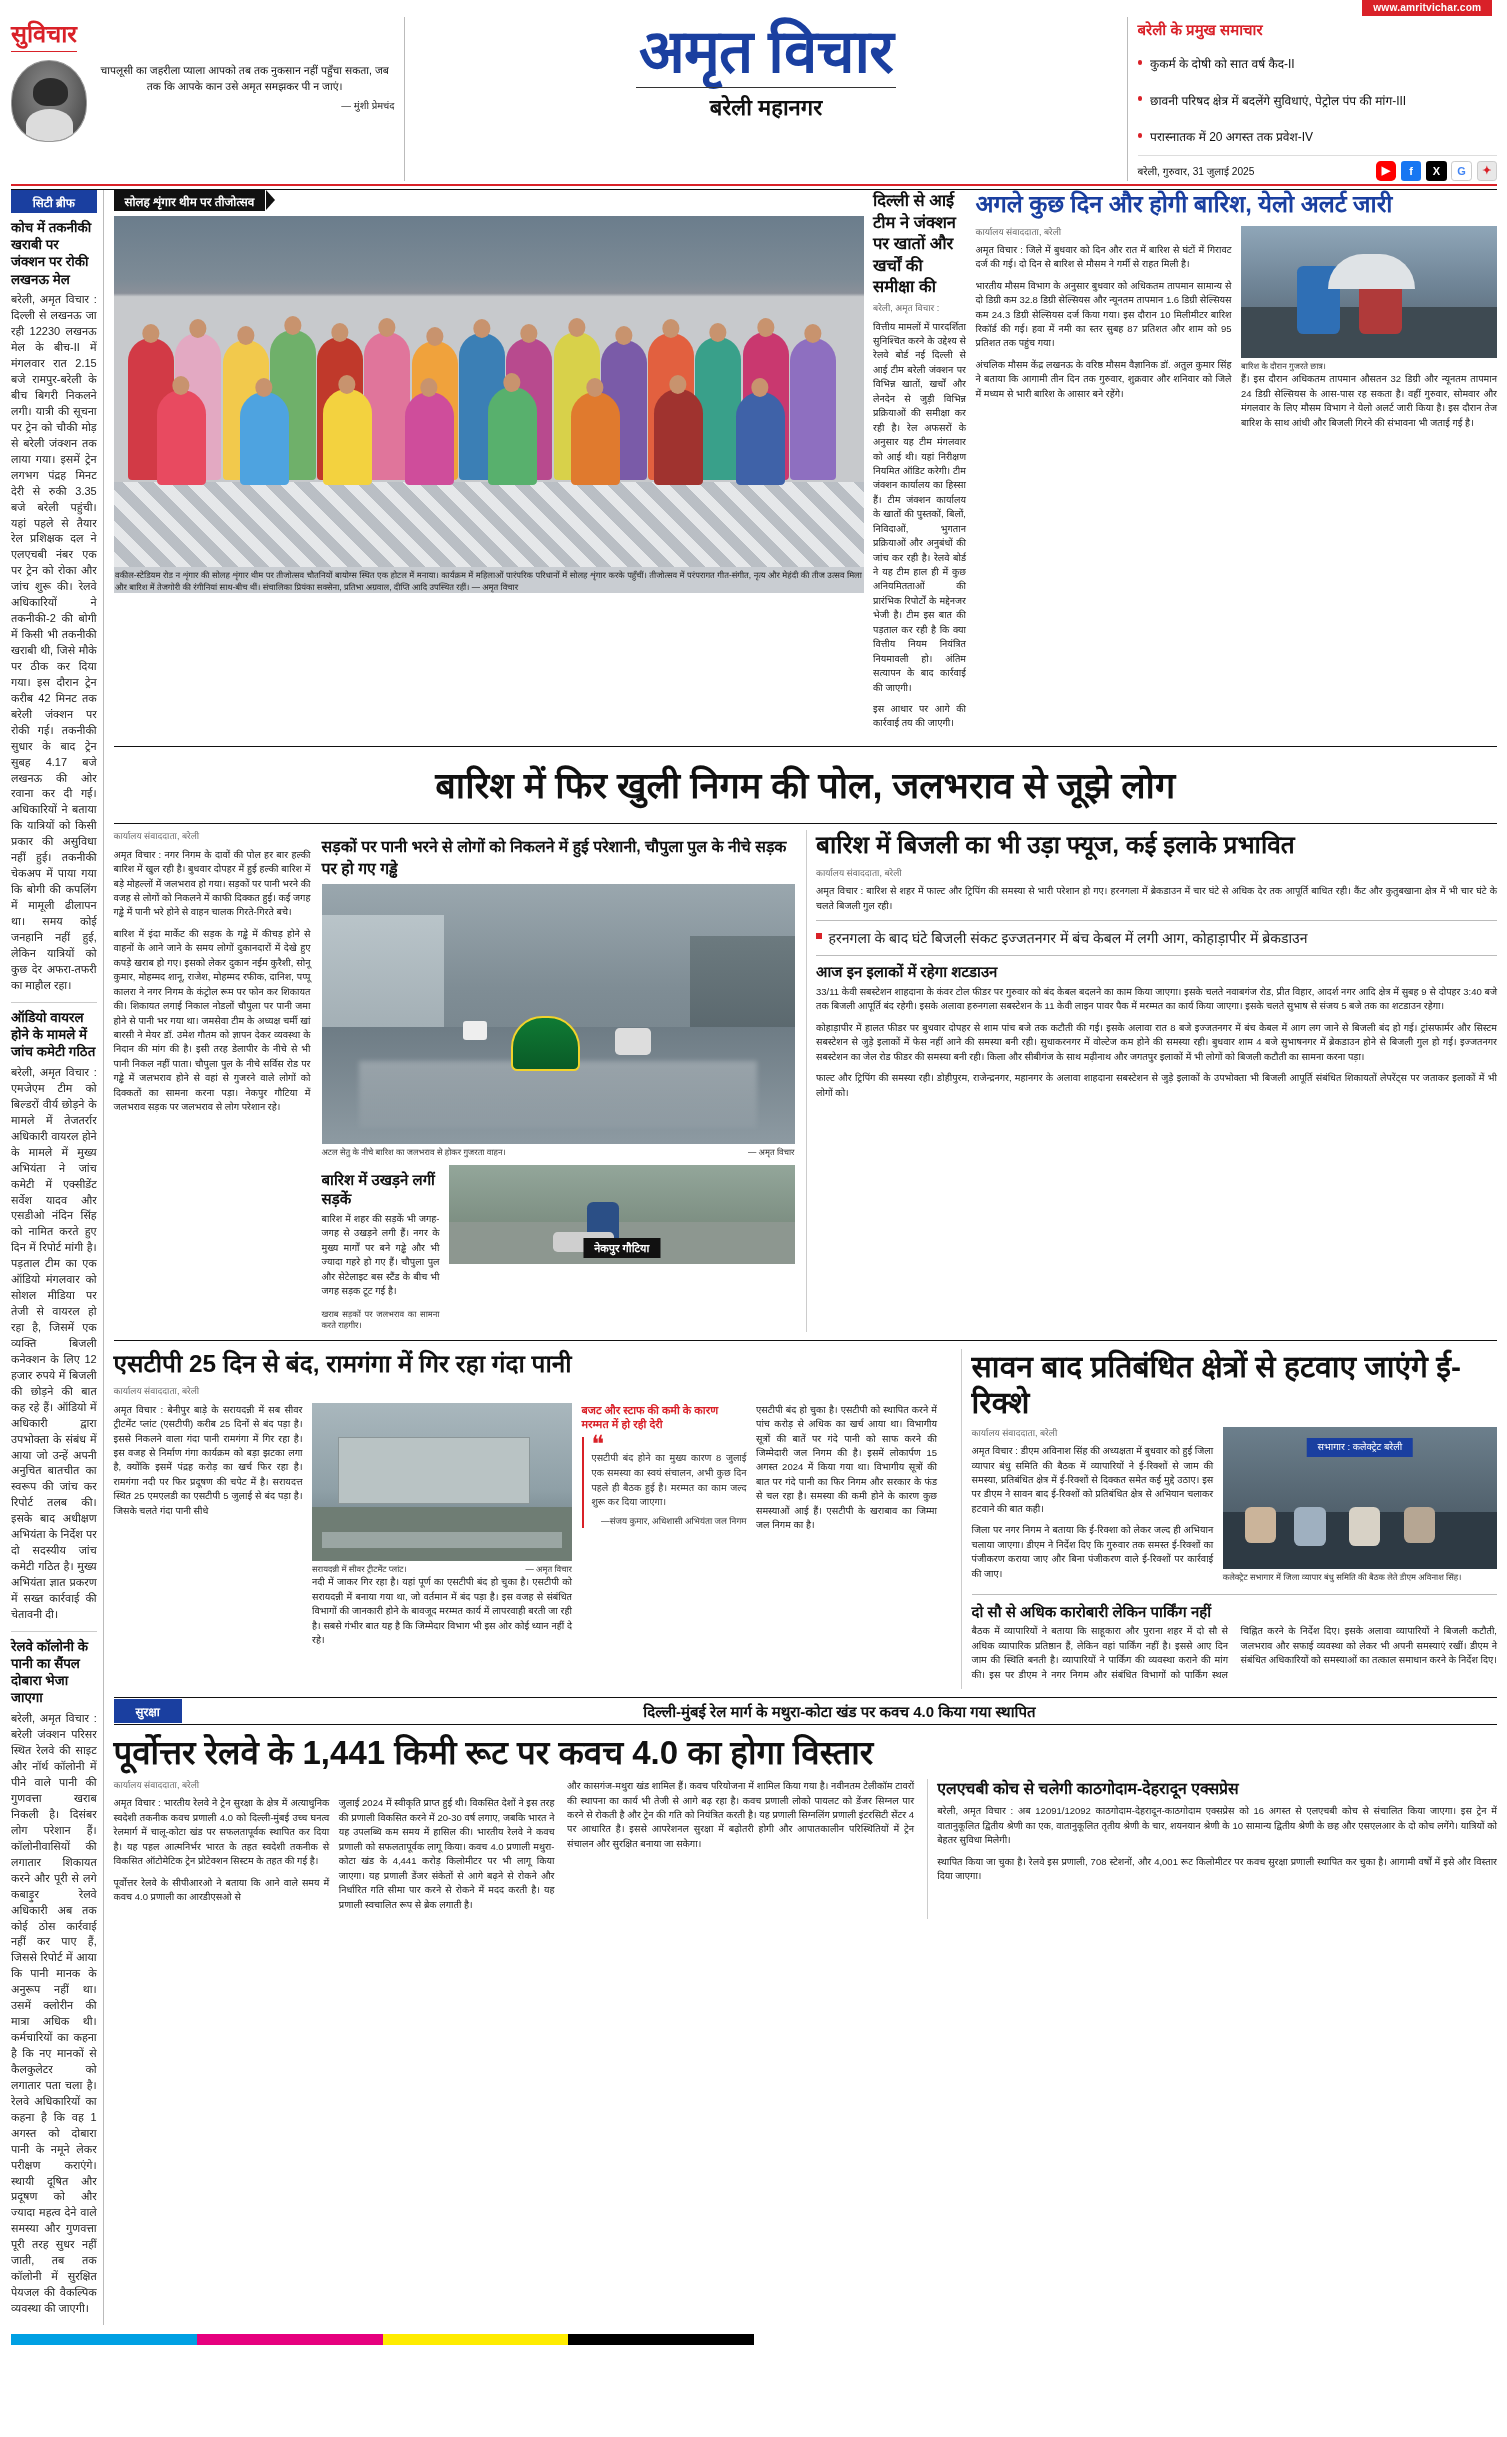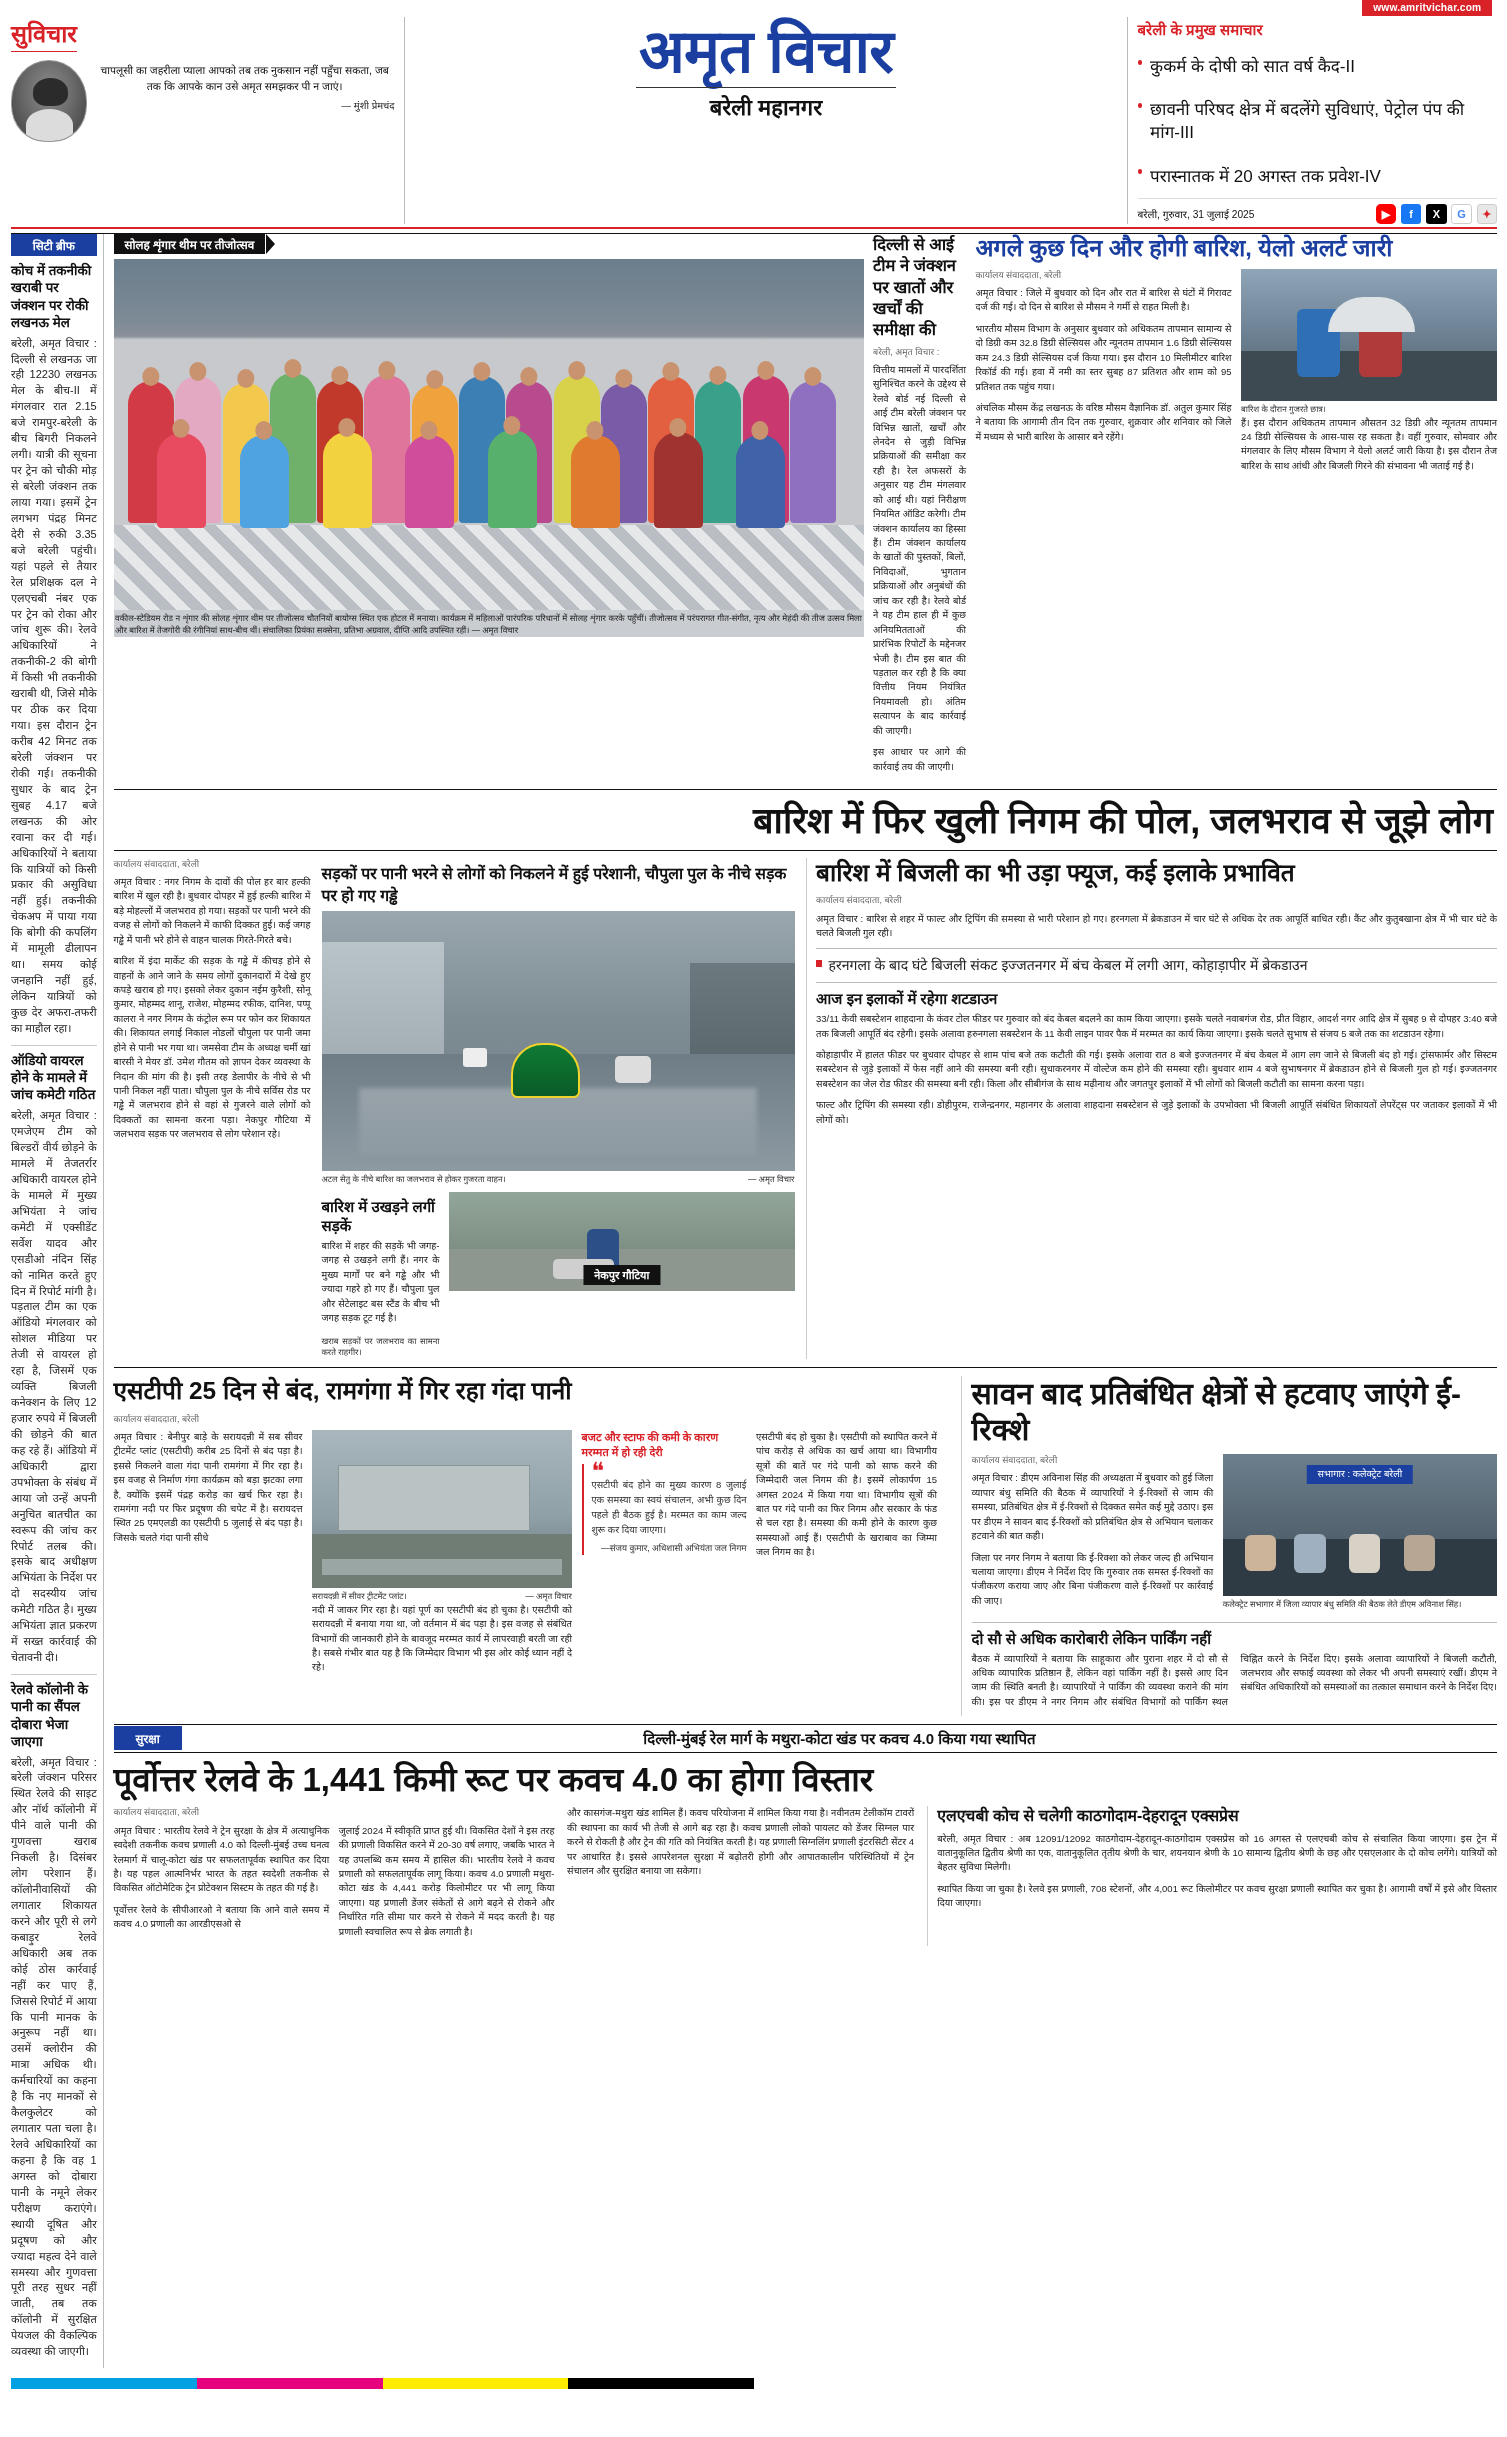--- a/index.html
+++ b/index.html
@@ -116,21 +116,21 @@
     padding-left: 9.5px;
   }
   .mast-right h3 {
     margin: 1.6px 0 6.3px 0;
     font-size: 15px;
     color: #d92128;
     font-weight: bold;
   }
   .mast-right ul { list-style: none; margin: 0; padding: 0; }
   .mast-right li {
-    font-size: 17px;
+    font-size: 12px;
     color: #111;
     padding: 3.2px 0 3.2px 12.6px;
     position: relative;
     line-height: 1.35;
     margin-top: 14px;
   }
   .mast-right li:before {
     content: "";
     position: absolute; left: 0; top: 7px;
     width: 4.7px; height: 4.7px; background: #d92128; border-radius: 50%;
@@ -291,24 +291,24 @@
   
   .bigbar {
     border-top: 1.6px solid #111;
     border-bottom: 0.8px solid #111;
     margin: 7.9px 0 6.3px 0;
     padding: 6.3px 0 4.7px 0;
   }
   .bighead {
     font-size: 36px;
     font-weight: bold;
-    text-align: right;
+    text-align: center;
     color: #111;
     line-height: 1.15;
-    margin: 4px;
+    margin: 12px;
   }
   .subhead {
     font-size: 15.8px;
     text-align: left;
     color: #111;
     margin: 4.7px 0 0 0;
     font-weight: bold;
   }
 
   .sec2 { display: grid; grid-template-columns: 197px 473px 1fr; gap: 11px; }

